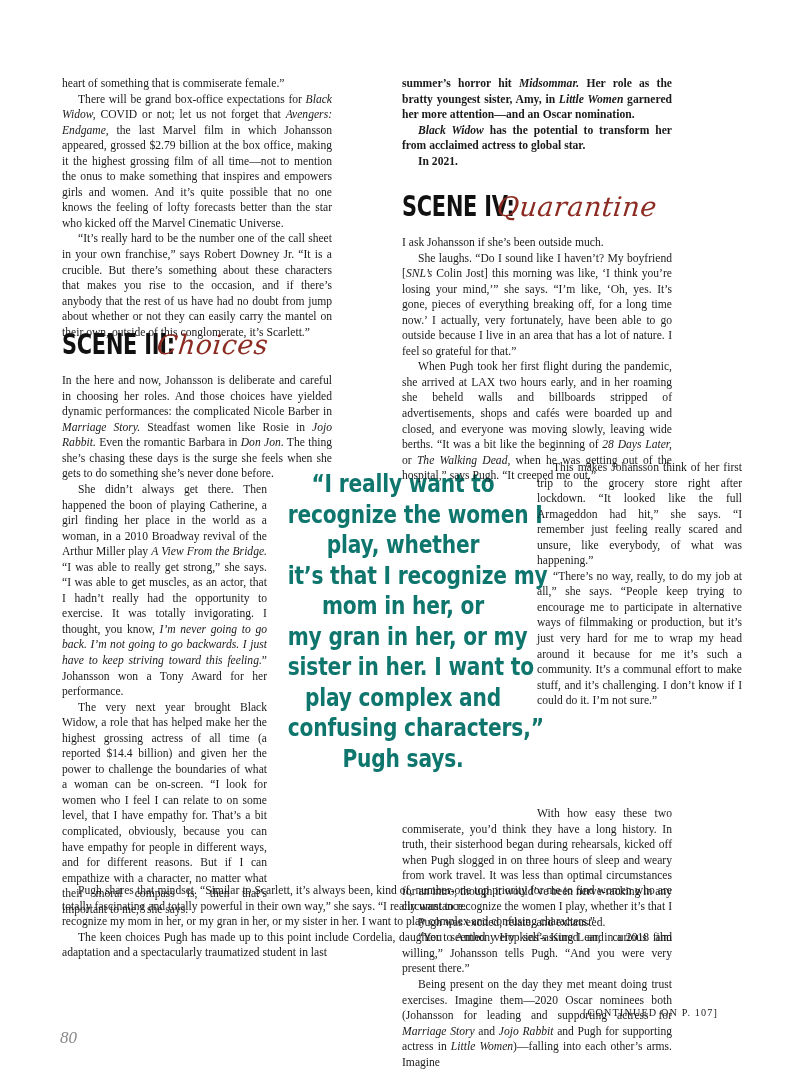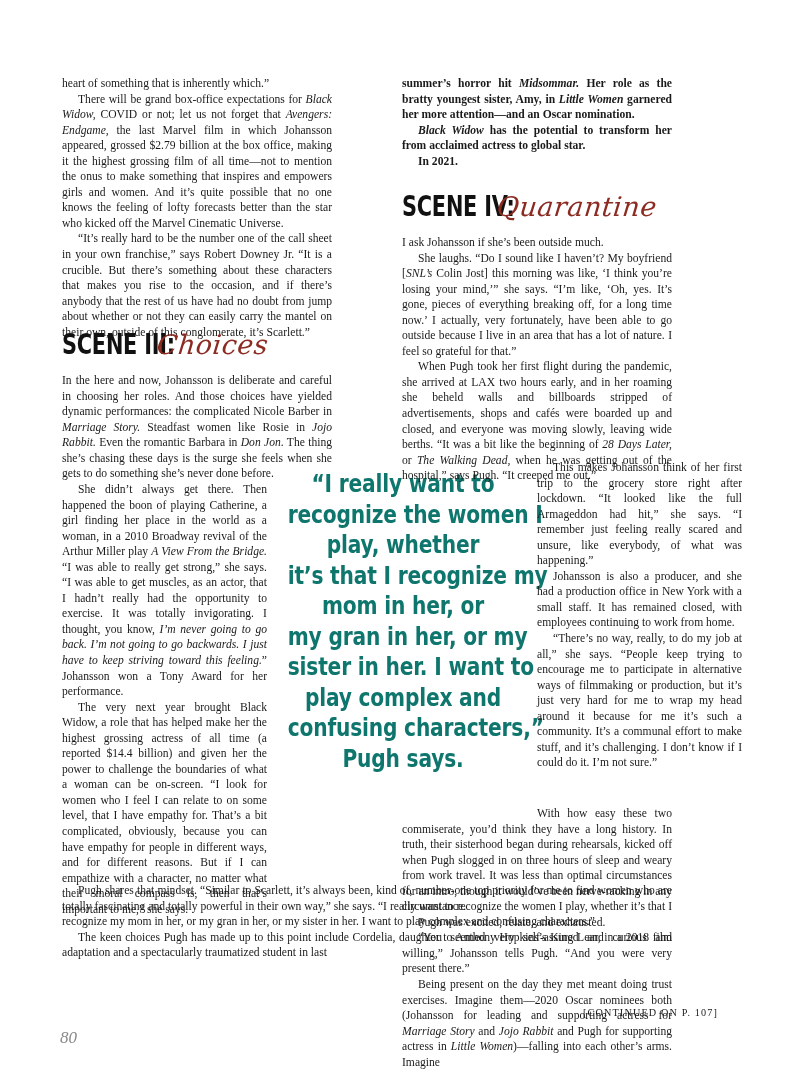--- a/index.html
+++ b/index.html
@@ -120,21 +120,21 @@
     left: 583px;
     top: 1002px;
   }
 </style>
 </head>
 <body>
 
 <div class="page">
 
   <div class="col col-left" style="top:76px; width:270px;">
-    <p class="first"><span>heart of something that is inherently which.”</span></p>
+    <p class="first"><span>heart of something that is commiserate female.”</span></p>
     <p><span>There will be grand box-office expectations for </span><i>Black Widow,</i><span> COVID or not; let us not forget that </span><i>Avengers: Endgame,</i><span> the last Marvel film in which Johansson appeared, grossed $2.79 billion at the box office, making it the highest grossing film of all time—not to mention the onus to make something that inspires and empowers girls and women. And it’s quite possible that no one knows the feeling of lofty forecasts better than the star who kicked off the Marvel Cinematic Universe.</span></p>
     <p><span>“It’s really hard to be the number one of the call sheet in your own franchise,” says Robert Downey Jr. “It is a crucible. But there’s something about these characters that makes you rise to the occasion, and if there’s anybody that the rest of us have had no doubt from jump about whether or not they can easily carry the mantel on their own, outside of this conglomerate, it’s Scarlett.”</span></p>
   </div>
 
   <div class="scene" style="left:62px; top:330px;">
     <span class="scene-num">SCENE III:</span><span class="scene-word">Choices</span>
   </div>
 
   <div class="col col-left" style="top:373px; width:270px;">
     <p class="first"><span>In the here and now, Johansson is deliberate and careful in choosing her roles. And those choices have yielded dynamic performances: the complicated Nicole Barber in </span><i>Marriage Story.</i><span> Steadfast women like Rosie in </span><i>Jojo Rabbit.</i><span> Even the romantic Barbara in </span><i>Don Jon</i><span>. The thing she’s chasing these days is the surge she feels when she gets to do something she’s never done before.</span></p>
@@ -174,21 +174,20 @@
   </div>
 
   <div class="col col-right" style="top:235px; width:270px;">
     <p class="first"><span>I ask Johansson if she’s been outside much.</span></p>
     <p><span>She laughs. “Do I sound like I haven’t? My boyfriend [</span><i>SNL’s</i><span> Colin Jost] this morning was like, ‘I think you’re losing your mind,’” she says. “I’m like, ‘Oh, yes. It’s gone, pieces of everything breaking off, for a long time now.’ I actually, very fortunately, have been able to go outside because I live in an area that has a lot of nature. I feel so grateful for that.”</span></p>
     <p><span>When Pugh took her first flight during the pandemic, she arrived at LAX two hours early, and in her roaming she beheld walls and billboards stripped of advertisements, shops and cafés were boarded up and closed, and everyone was moving slowly, leaving wide berths. “It was a bit like the beginning of </span><i>28 Days Later,</i><span> or </span><i>The Walking Dead,</i><span> when he was getting out of the hospital,” says Pugh. “It creeped me out.”</span></p>
   </div>
 
   <div class="col col-right-narrow" style="top:460px;">
     <p><span>This makes Johansson think of her first trip to the grocery store right after lockdown. “It looked like the full Armageddon had hit,” she says. “I remember just feeling really scared and unsure, like everybody, of what was happening.”</span></p>
-    <p><span>Johansson is also a producer, and she had a production office in New York with a small staff. It has remained closed, with employees continuing to work from home.</span></p>
     <p><span>“There’s no way, really, to do my job at all,” she says. “People keep trying to encourage me to participate in alternative ways of filmmaking or production, but it’s just very hard for me to wrap my head around it because for me it’s such a community. It’s a communal effort to make stuff, and it’s challenging. I don’t know if I could do it. I’m not sure.”</span></p>
     <p><span style="visibility:hidden">With how easy these two commiserate, you’d think they have a long history. In truth, their sisterhood began during rehearsals, kicked off when Pugh slogged in on three hours of sleep and weary from work travel. It was less than optimal circumstances for an intro, though it would’ve been nerve-racking in any circumstance.</span></p>
   </div>
 
   <div class="col col-right" style="top:806px; width:270px;">
     <p style="text-indent:135px;"><span>With how easy these two commiserate, you’d think they have a long history. In truth, their sisterhood began during rehearsals, kicked off when Pugh slogged in on three hours of sleep and weary from work travel. It was less than optimal circumstances for an intro, though it would’ve been nerve-racking in any circumstance.</span></p>
     <p><span>Pugh was excited, relate, and exhausted.</span></p>
     <p><span>“You seemed very self-assured and curious and willing,” Johansson tells Pugh. “And you were very present there.”</span></p>
     <p><span>Being present on the day they met meant doing trust exercises. Imagine them—2020 Oscar nominees both (Johansson for leading and supporting actress for </span><i>Marriage Story</i><span> and </span><i>Jojo Rabbit</i><span> and Pugh for supporting actress in </span><i>Little Women</i><span>)—falling into each other’s arms. Imagine</span></p>
   </div>

